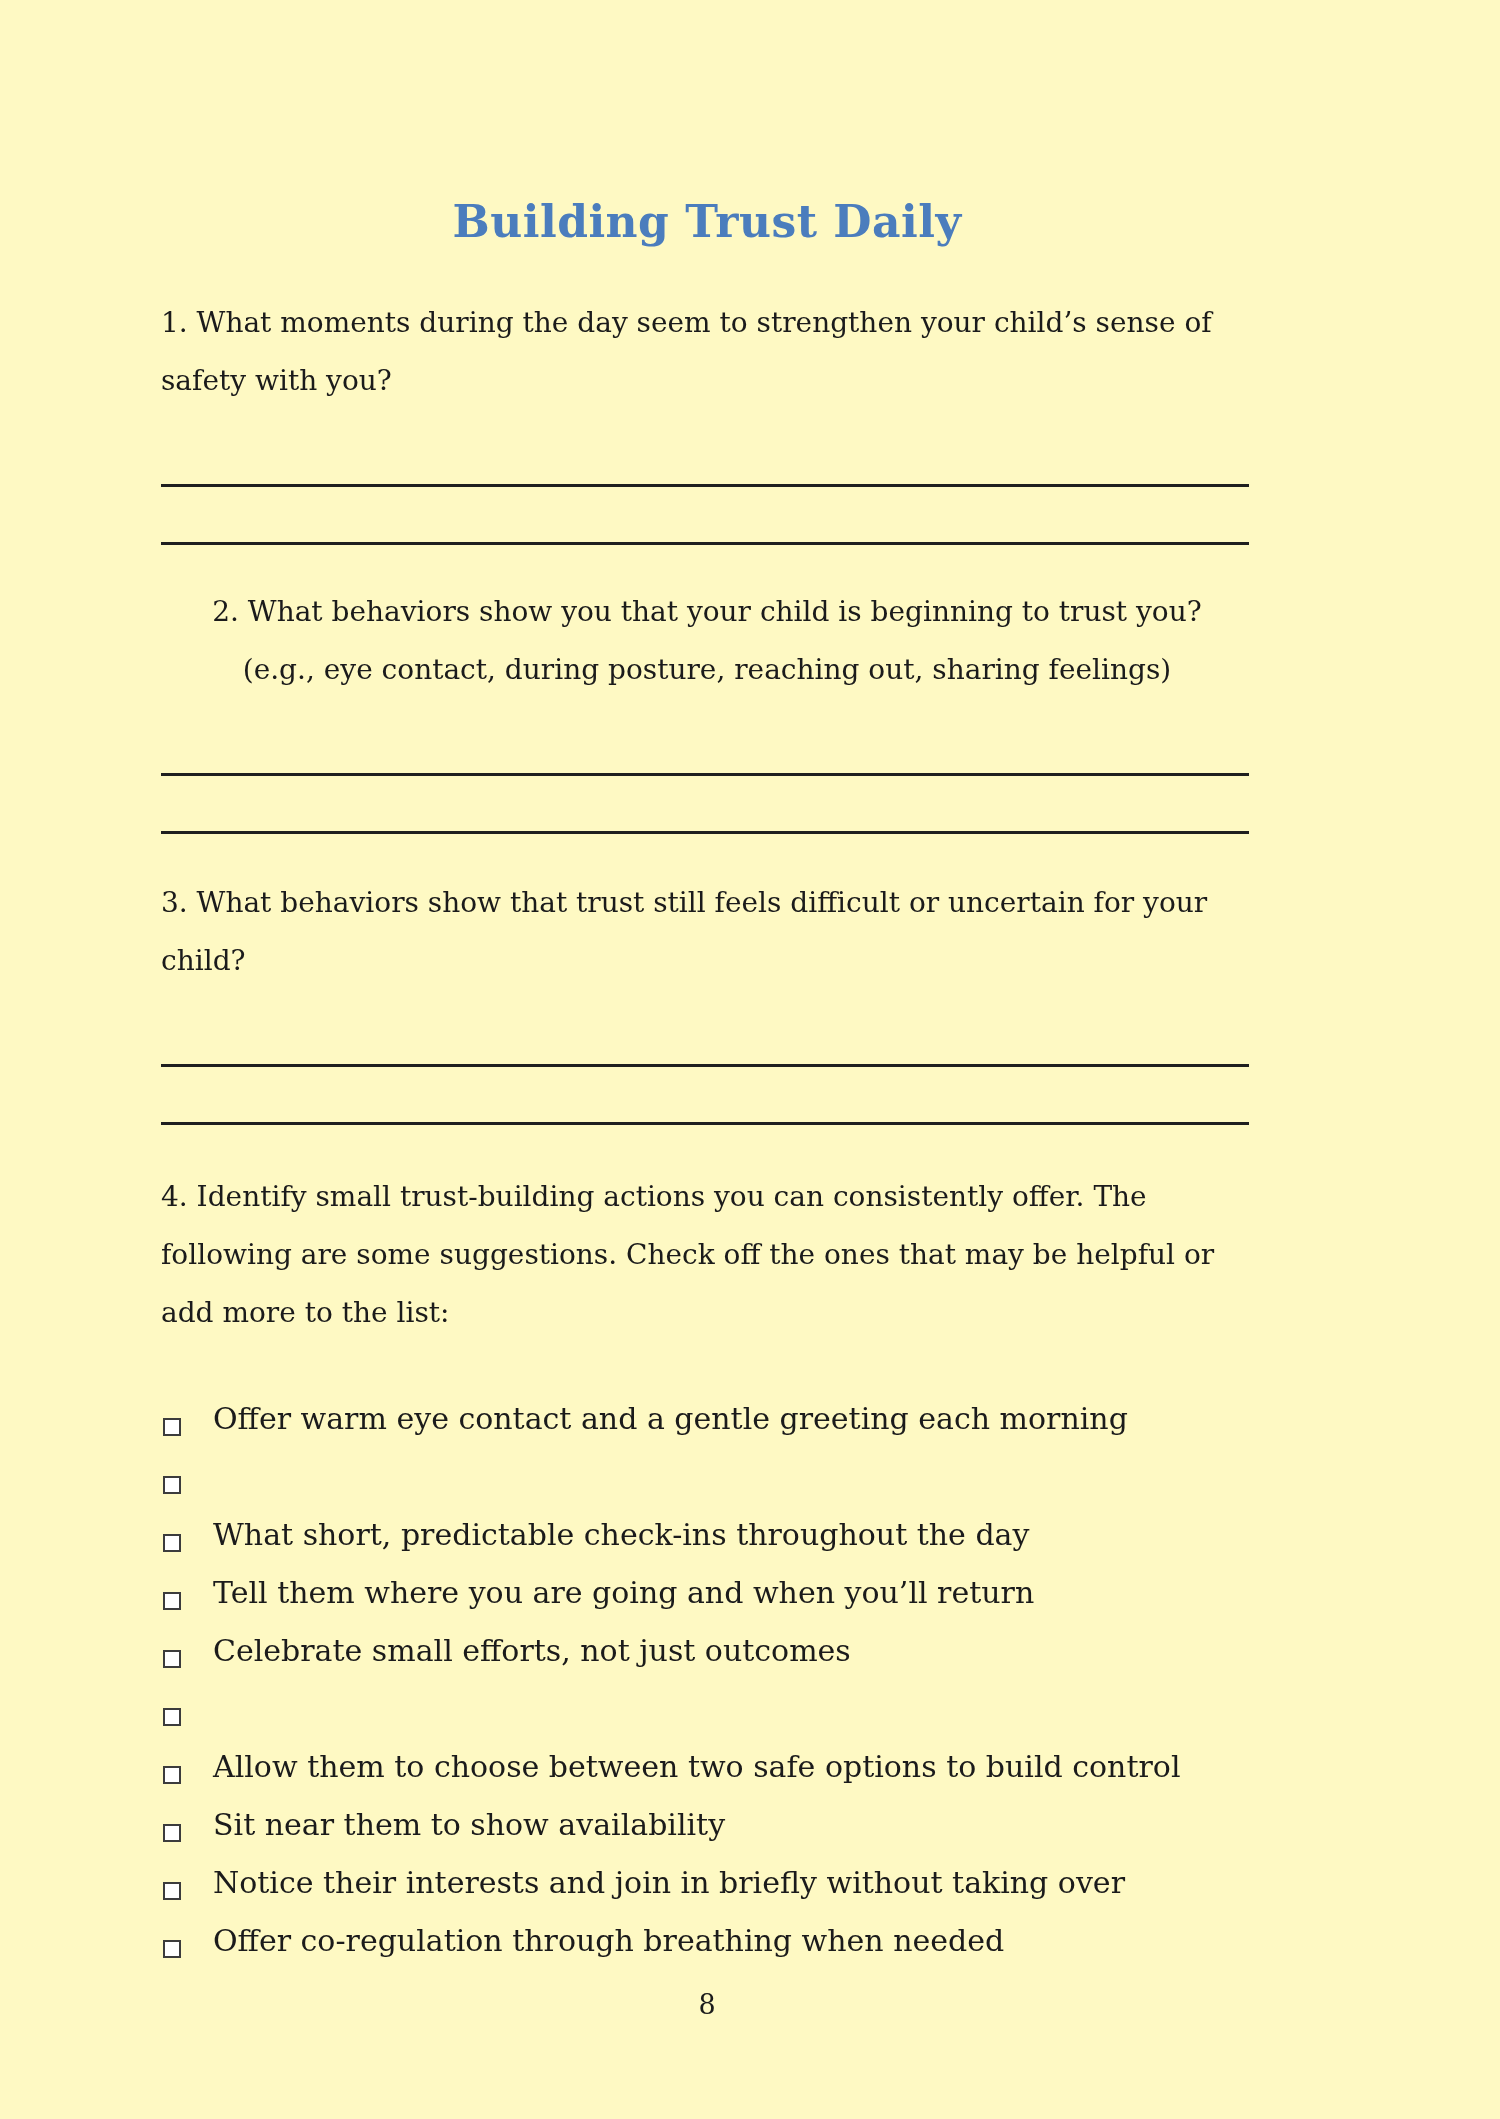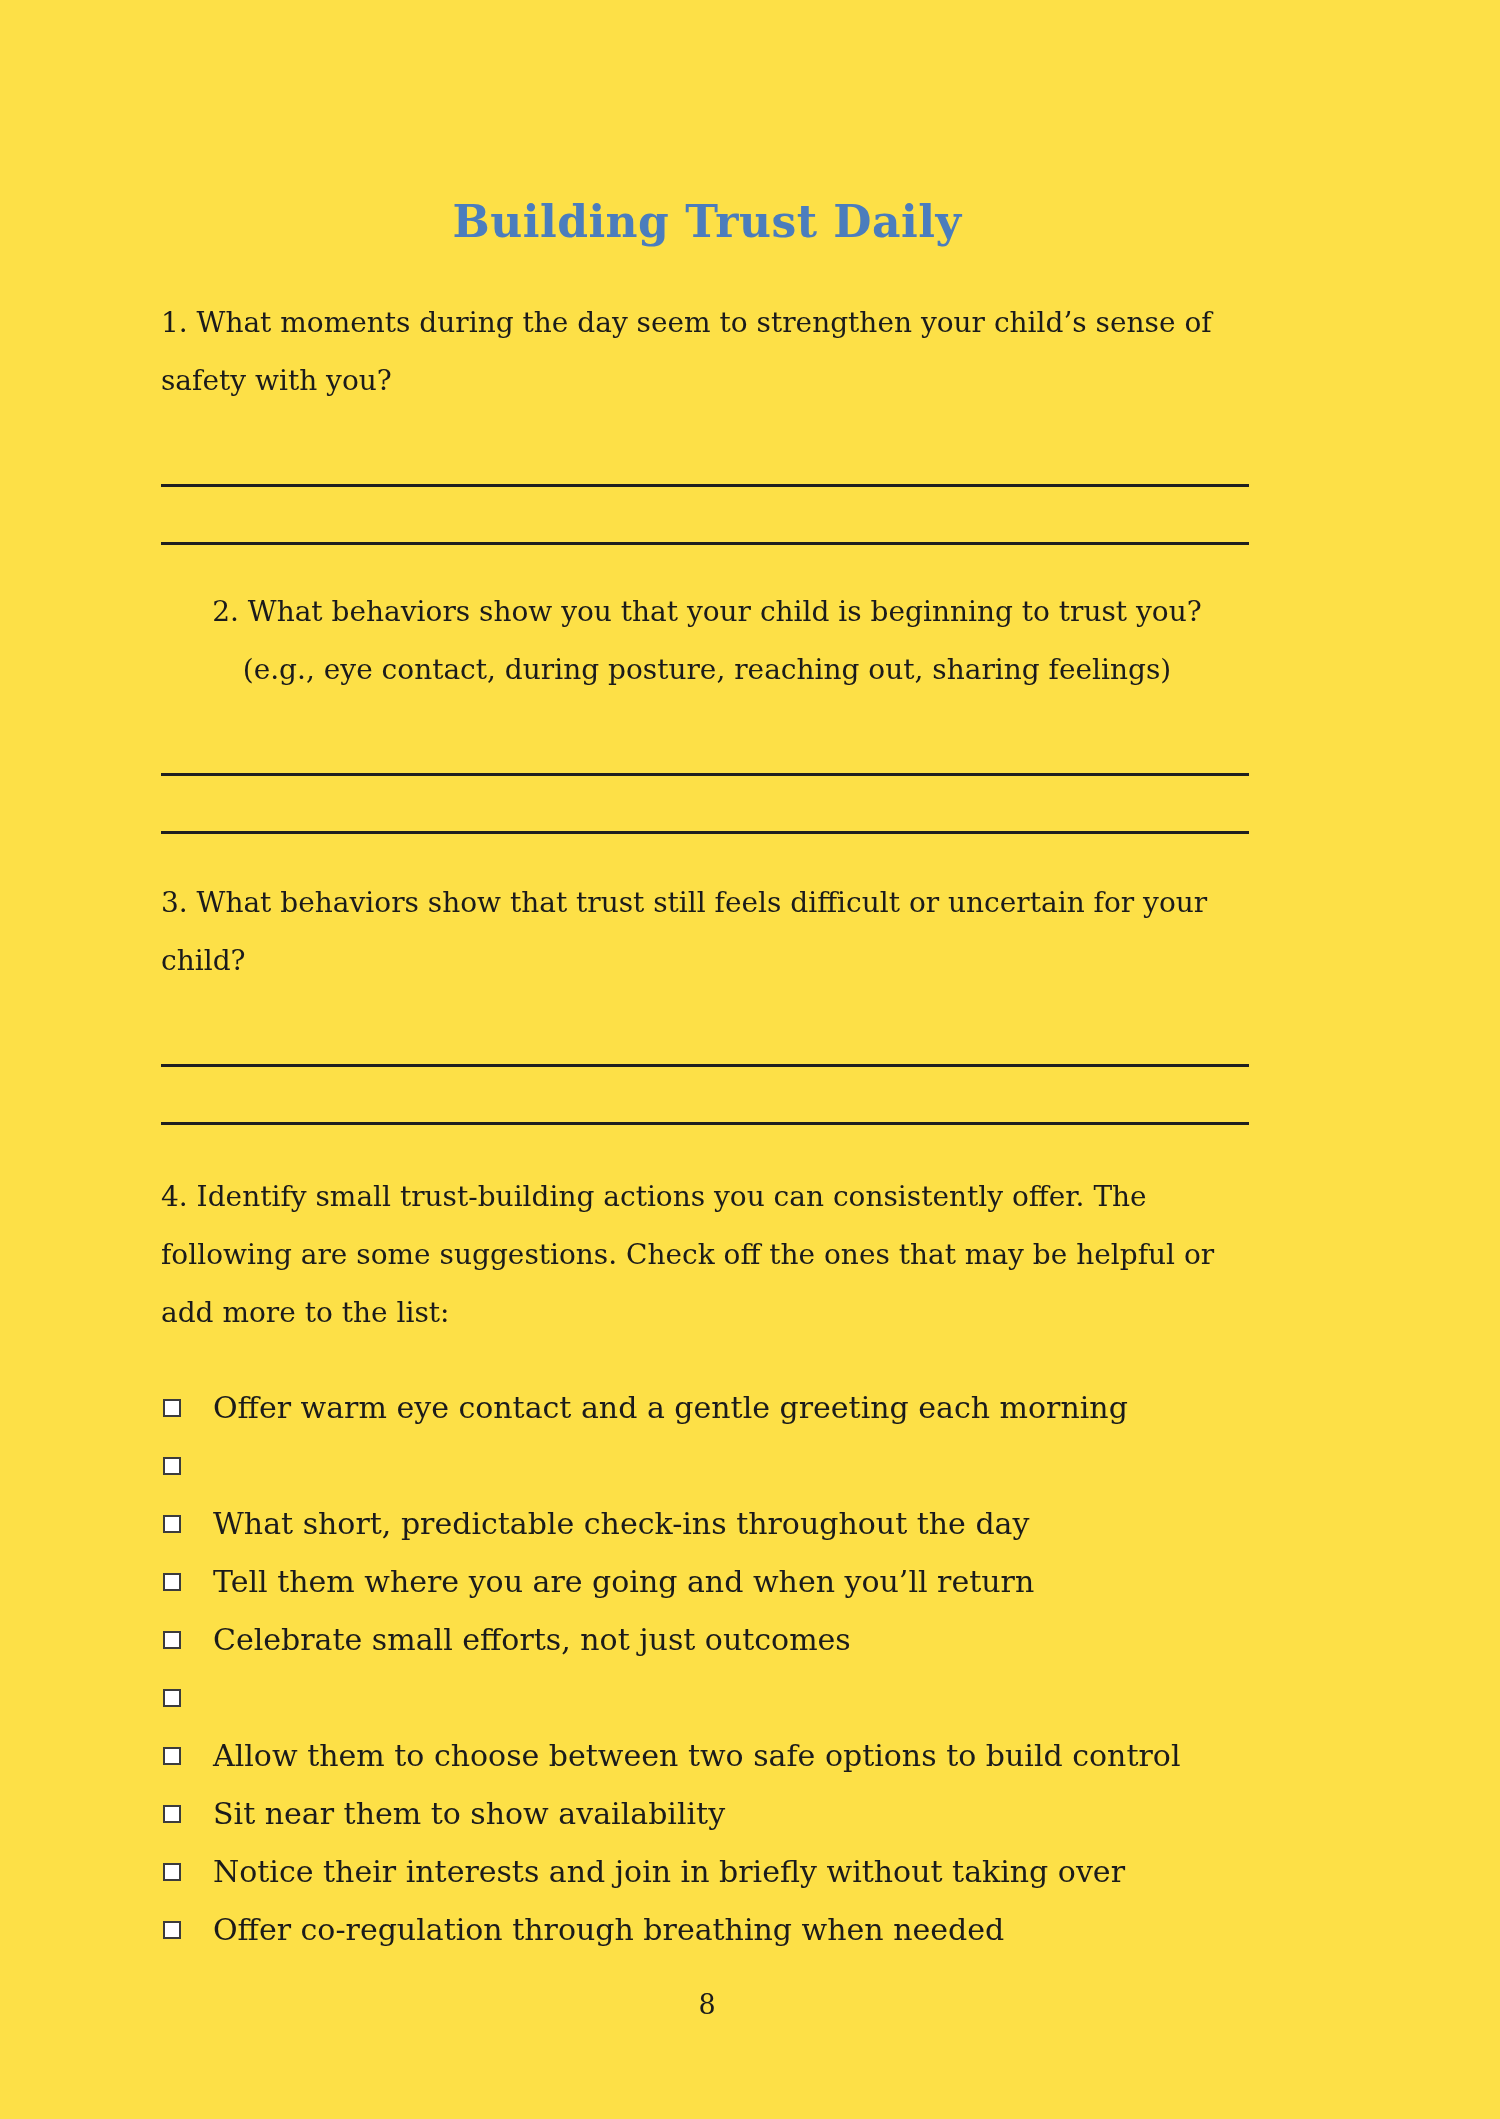--- a/index.html
+++ b/index.html
@@ -4,21 +4,21 @@
 <style>
   html, body {
     margin: 0;
     padding: 0;
     background: #ffffff;
   }
   .page {
     position: relative;
     width: 1500px;
     height: 2119px;
-    background: #fde047;
+    background: #fef9c3;
     font-family: "DejaVu Serif", "Liberation Serif", serif;
     color: #1b1b1b;
     overflow: hidden;
   }
   .content {
     margin-left: 161px;
     width: 1092px;
   }
   .doc-title {
     padding-top: 196px;
@@ -41,21 +41,21 @@
   .answer-line {
     height: 0;
     border-bottom: 3px solid #1f1f1f;
     width: 1088px;
   }
   .al-gap-big  { margin-top: 74px; }
   .al-gap-sml  { margin-top: 55px; }
   .checklist { margin-top: 36px; }
   .check-row {
     display: flex;
-    align-items: center;
+    align-items: flex-end;
     height: 58px;
     font-size: 30px;
   }
   .checkbox {
     flex: 0 0 auto;
     width: 14px;
     height: 14px;
     border: 2px solid #3c3c3c;
     margin-left: 2px;
     margin-right: 32px;

